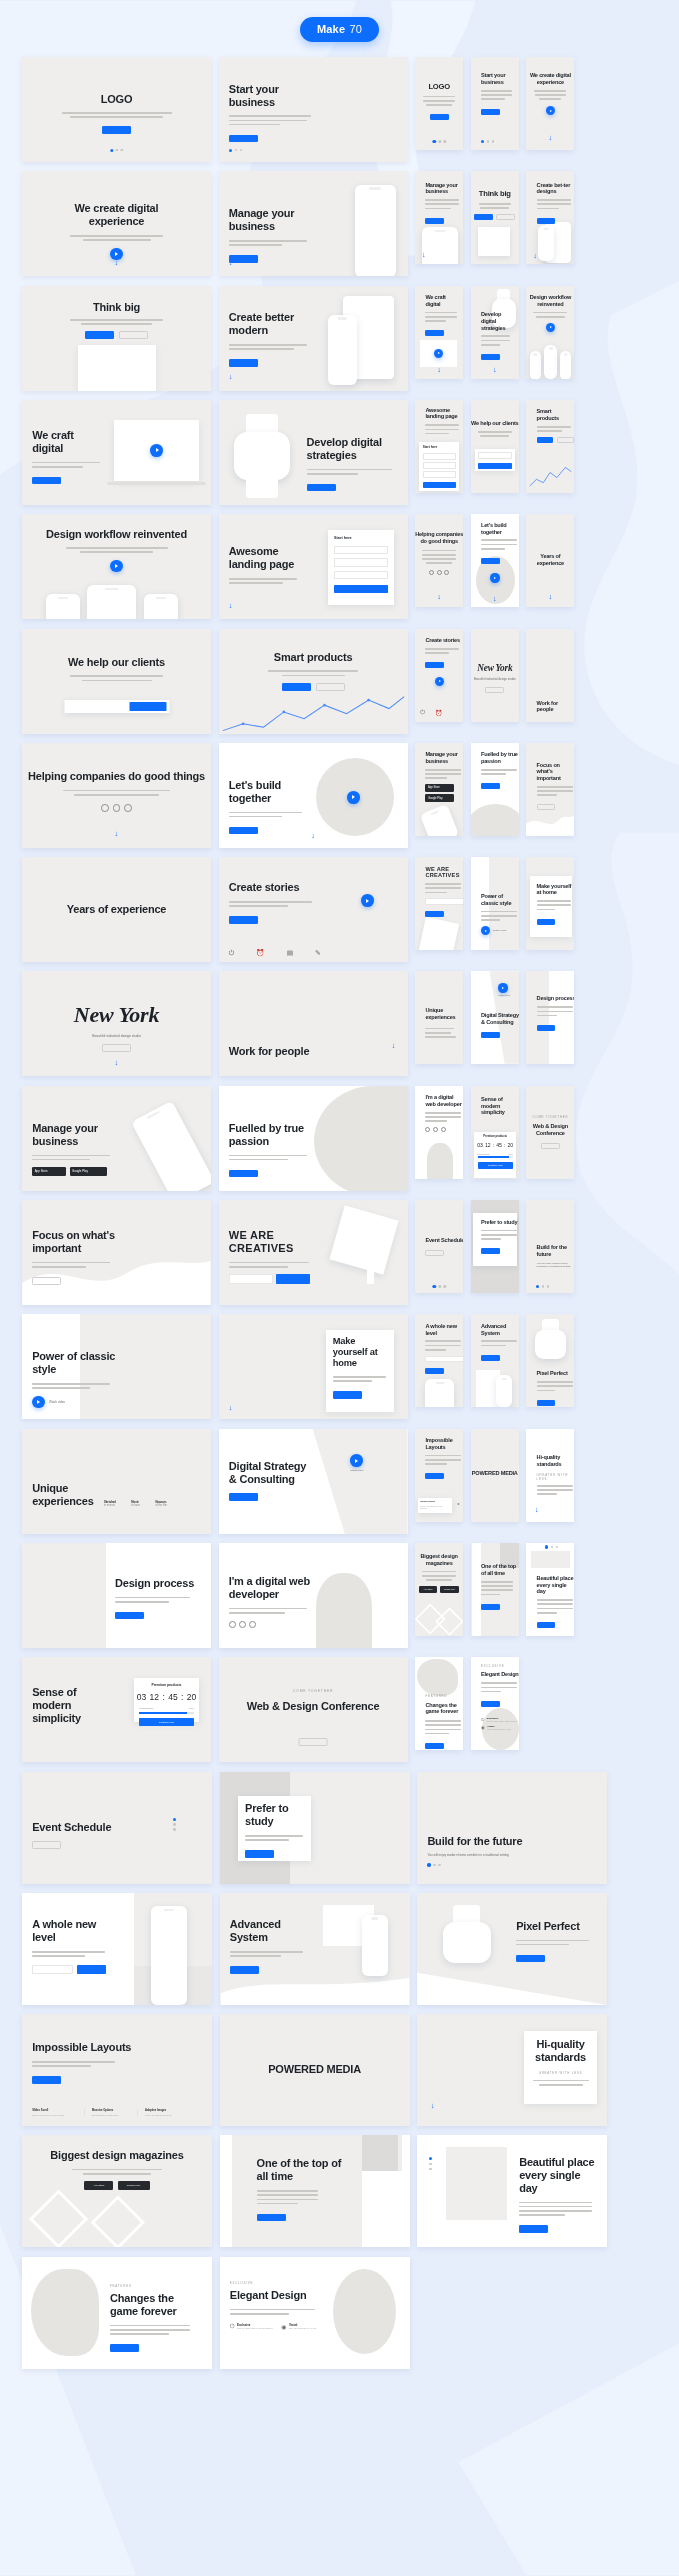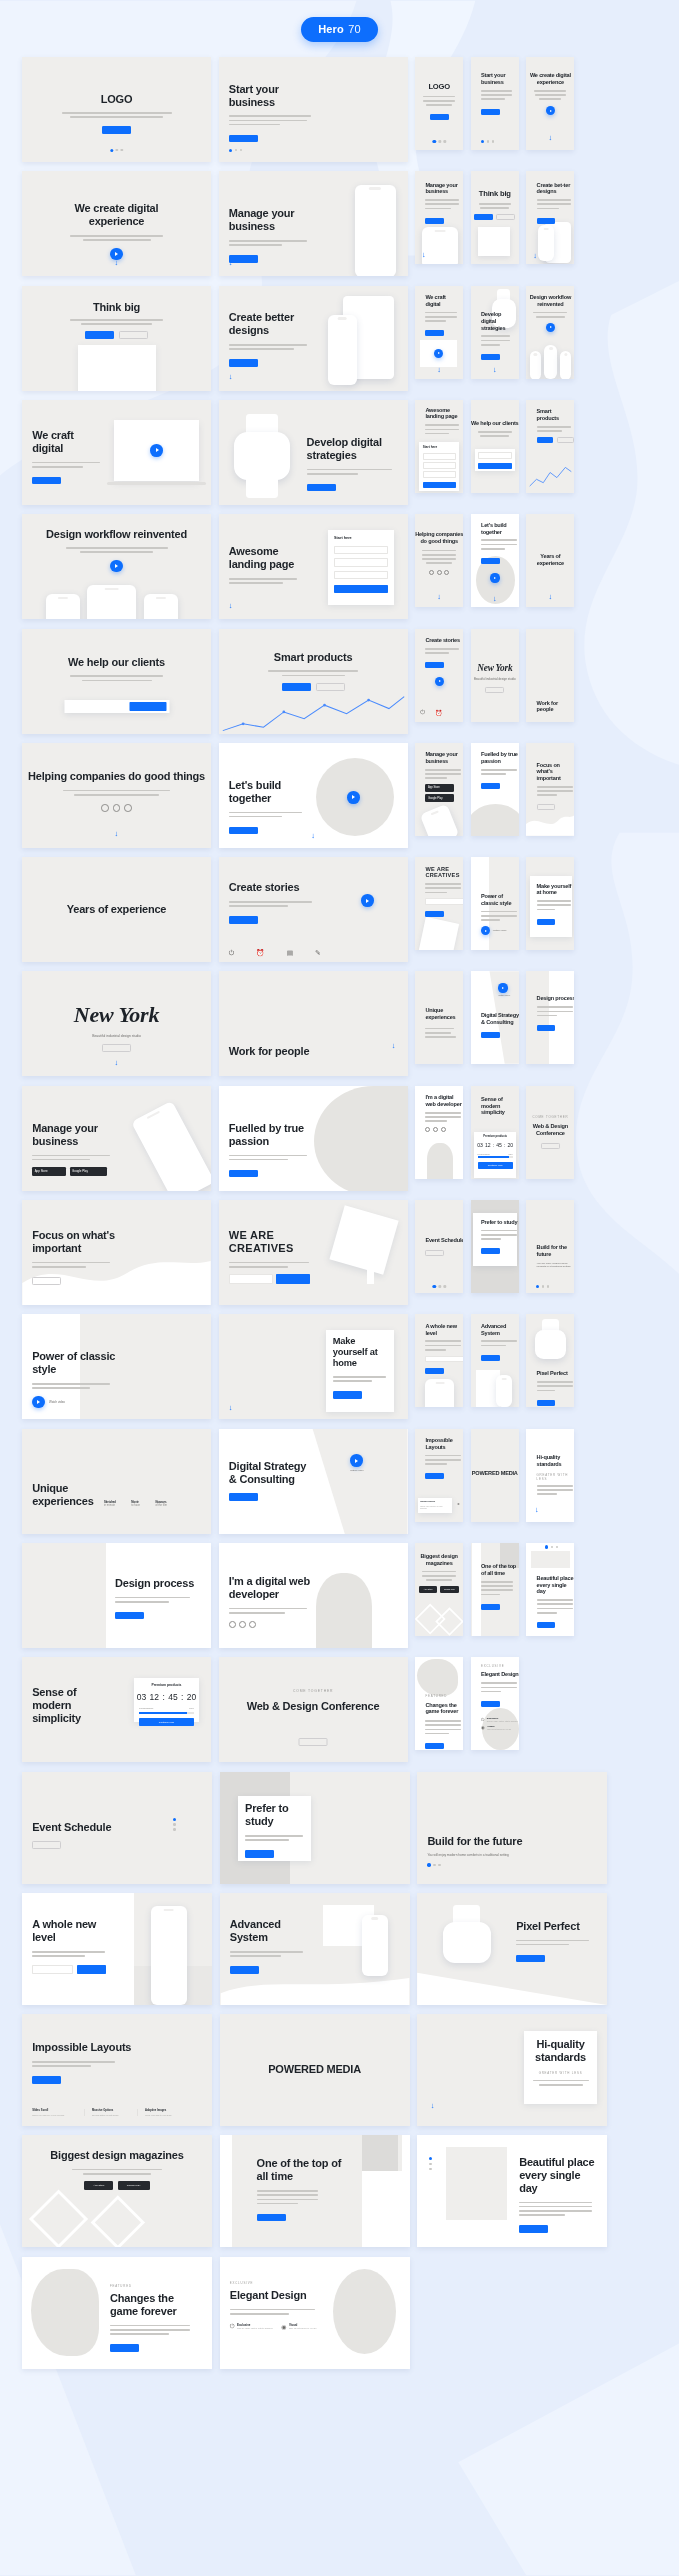--- a/index.html
+++ b/index.html
@@ -95,21 +95,21 @@
     <path d="M460,0 L560,0 C545,60 505,95 492,150 C480,200 520,240 505,300 L455,300 C470,230 430,190 440,130 C448,75 470,40 460,0 Z" fill="#f0f6ff"></path>
     <path d="M800,330 L800,900 C740,880 700,840 690,780 C678,700 740,650 750,580 C760,500 700,430 720,370 Z" fill="#eef4fe"></path>
     <path d="M800,980 L800,1500 C760,1460 690,1430 680,1360 C668,1270 740,1230 745,1150 C750,1070 700,1030 730,980 Z" fill="#edf3fe"></path>
     <path d="M0,2620 L160,3033 L0,3033 Z" fill="#eef4fe"></path>
     <path d="M540,2900 L800,2760 L800,3033 L620,3033 Z" fill="#eef4fe"></path>
   </svg>
 </div>
 
 <div class="badge-wrap">
   <div class="badge">
-    <span class="b1">Hero</span>
+    <span class="b1">Make</span>
     <span class="b2">70</span>
   </div>
 </div>
 
 <div class="grid">
 
 <div class="row">
   <div class="card land">
     <div class="ct pad-c" style="top:36px;">
       <h1 class="t lg">LOGO</h1>
@@ -278,21 +278,21 @@
         <div class="btn" style="margin-top:0;"></div>
         <div class="btn ghost" style="margin-top:0;"></div>
       </div>
     </div>
     <div class="whiteblock" style="left:50%;transform:translateX(-50%);top:59px;width:78px;height:51px;box-shadow:0 1.7px 6.8px rgba(70,90,130,.1);"></div>
   </div>
   <div class="card land">
     <div class="tabletw" style="right:13.6px;top:10.2px;width:51px;height:83px;"></div>
     <div class="phone" style="right:51px;top:29px;width:29px;height:70px;"></div>
     <div class="ct pad-l" style="top:25.5px;width:85px;">
-      <h1 class="t lg">Create better designs</h1>
+      <h1 class="t lg">Create better modern</h1>
       <div class="lorem" style="margin-top:6.8px;">
             <i style="width:78px;"></i>
             <i style="width:65px;"></i>
           </div>
       <div class="btn" style="margin-top:6.8px;"></div>
     </div>
     <div class="ct" style="left:10.2px;bottom:8.5px;"><span class="arrow">↓</span></div>
   </div>
   <div class="card port">
     <div class="ct pad-l" style="top:8.5px;width:36px;">

